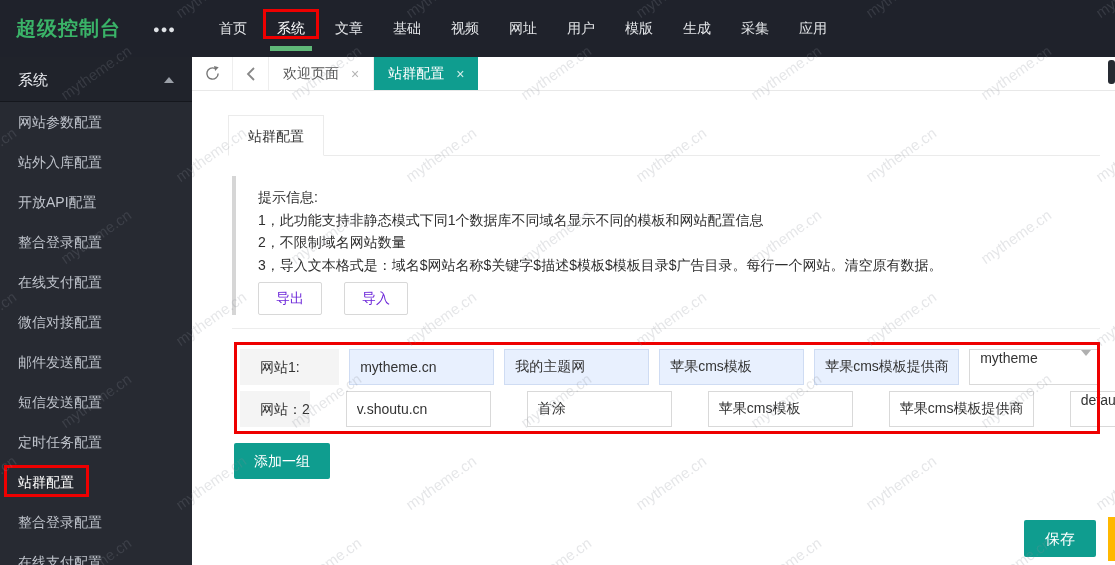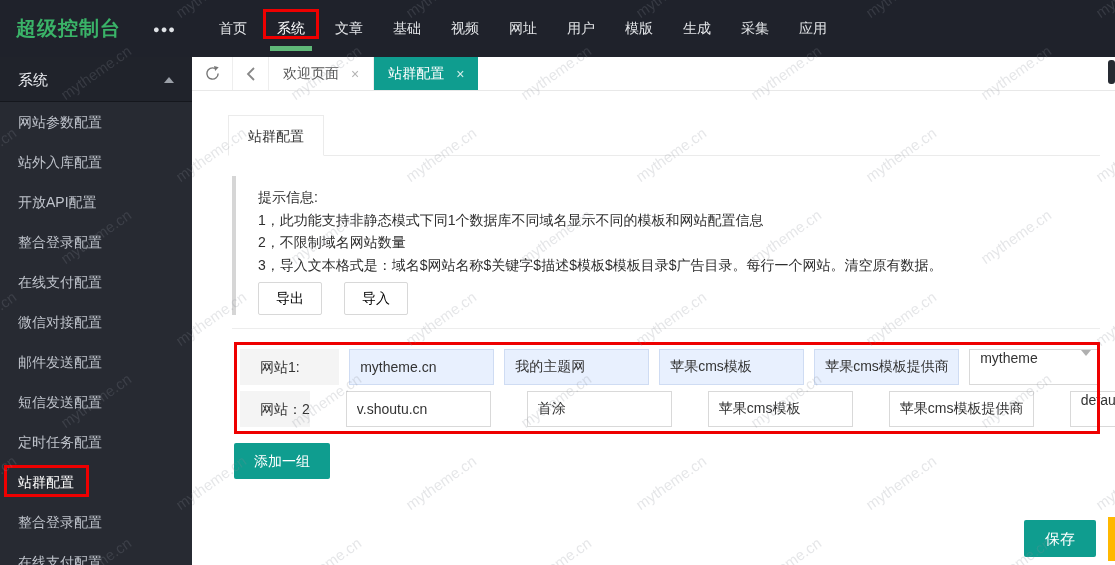--- a/index.html
+++ b/index.html
@@ -38,21 +38,21 @@
   .tab.active { background:#0f9d8f; color:#fff; border-right:none; }
   .tab.active .x { color:#d6efeb; }
 
   
   .main { position:absolute; left:192px; top:91px; right:0; bottom:0; background:#fff; }
   .card-head { margin:24px 15px 0 36px; border-bottom:1px solid #ebebeb; }
   .card-tab { display:inline-block; padding:0 19px; height:41px; line-height:40px; border:1px solid #ebebeb; border-bottom:1px solid #fff; background:#fff; margin-bottom:-1px; font-size:14px; color:#333; cursor:pointer; }
 
   .quote { margin:20px 15px 0 40px; border-left:4px solid #d6d6d6; padding:10px 0 0 22px; }
   .hint-line { font-size:14px; color:#2e2e2e; line-height:22.5px; white-space:nowrap; }
-  .btn-plain { display:inline-block; margin:6px 18px 0 0; height:33px; line-height:31px; padding:0 17px; border:1px solid #d8d8d8; background:#fff; color:#000000; font-size:14px; border-radius:2px; cursor:pointer; }
+  .btn-plain { display:inline-block; margin:6px 18px 0 0; height:33px; line-height:31px; padding:0 17px; border:1px solid #d8d8d8; background:#fff; color:#6d28d9; font-size:14px; border-radius:2px; cursor:pointer; }
   .hr { margin:13px 15px 0 40px; border-top:1px solid #ededed; }
 
   .rows-wrap { position:relative; margin:13px 12px 0 42px; padding:6px 0; width:866px; }
   .red-frame { position:absolute; inset:0; border:3px solid #ee0000; pointer-events:none; z-index:5; }
   .site-row { display:flex; align-items:center; gap:10px; height:38px; padding-left:6px; }
   .site-row + .site-row { margin-top:4px;gap:36px; }
   .site-label { width:100px; height:36px; line-height:36px; background:#f4f4f4; padding-left:20px; font-size:14px; color:#333; white-space:nowrap; }
   .site-input { width:145px; height:36px; border:1px solid #d9d9d9; padding:0 10px; font-size:14px; color:#333; background:#fff; font-family:inherit; outline:none; }
   .site-input.filled { background:#e8f0fe; border-color:#cfdcf3; }
   .site-select { width:132px; height:36px; border:1px solid #d9d9d9; background:#fff; display:flex; align-items:flex-start; justify-content:space-between; padding:0 8px 0 10px; font-size:14px; color:#333; cursor:pointer; }

